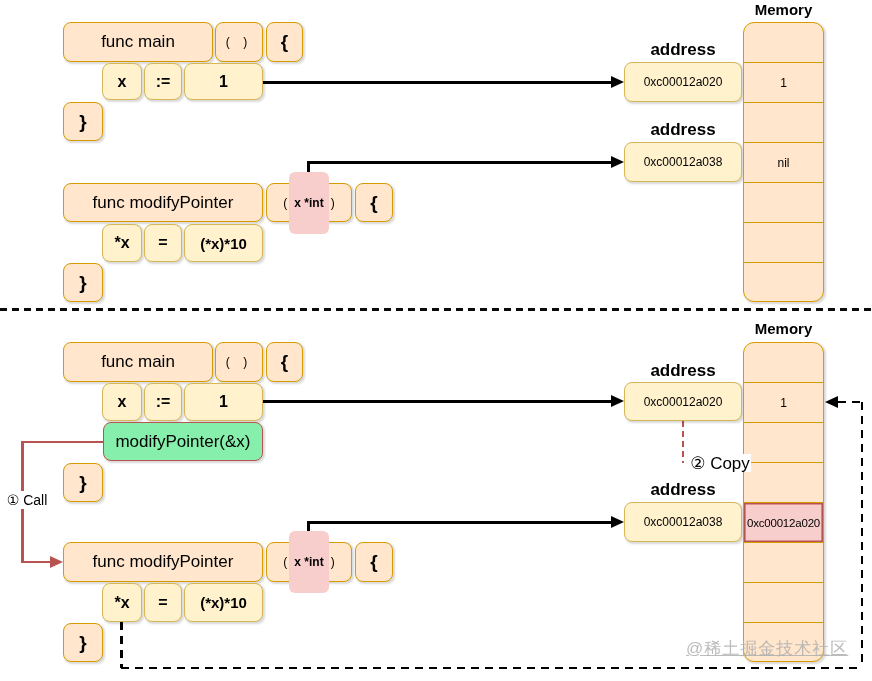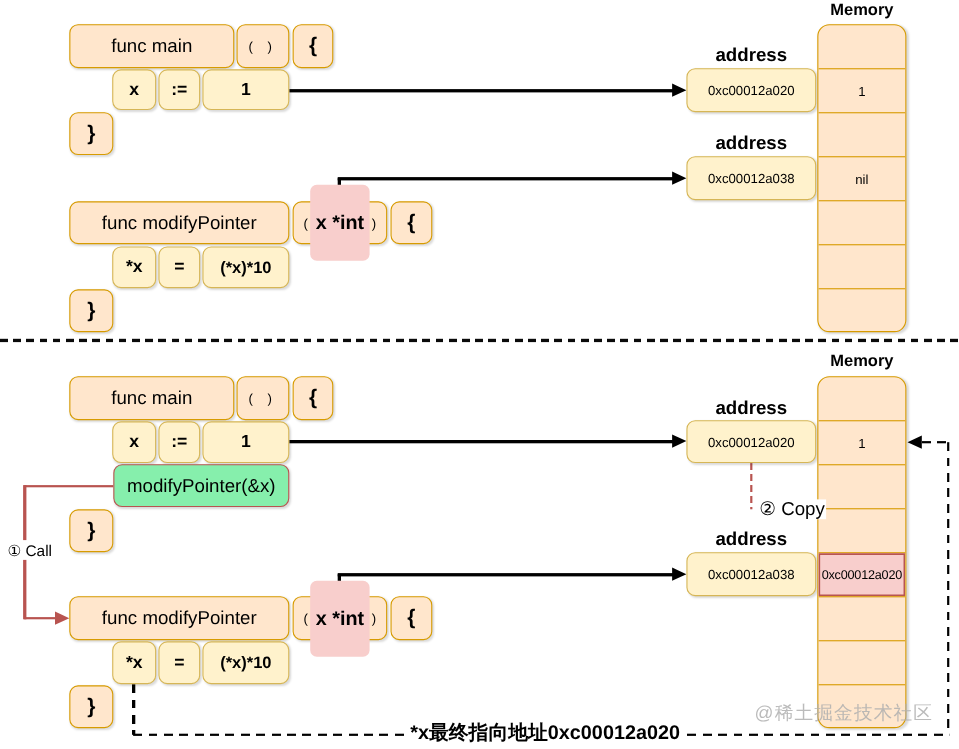--- a/index.html
+++ b/index.html
@@ -15,21 +15,21 @@
   .orange{background:#ffe6cc;border-color:#d79b00;}
   .yellow{background:#fff2cc;border-color:#d6b656;}
   .pink{background:#86efac;border-color:#b85450;}
   .fs17{font-size:17px;}
   .fs16{font-size:16px;font-weight:700;}
   .fs15{font-size:15px;font-weight:700;}
   .brace{font-size:19px;font-weight:700;}
   .parens{font-size:12px;letter-spacing:5px;font-weight:400;}
   .small-paren{font-size:12px;}
   .param-hl{
-    background:#f8cecc;border-radius:6px;padding:24px 5px;font-size:18px;font-weight:700;
+    background:#f8cecc;border-radius:6px;padding:24px 5px;font-size:12px;font-weight:700;
     display:flex;align-items:center;justify-content:center;
   }
   .lbl{position:absolute;font-weight:700;font-size:17px;text-align:center;z-index:2;}
   .memtitle{position:absolute;font-weight:700;font-size:15px;text-align:center;z-index:2;}
   .memcol{
     position:absolute;box-sizing:border-box;width:81px;background:#ffe6cc;
     border:1.6px solid #d79b00;border-radius:11px;overflow:hidden;
     box-shadow:1.5px 1.5px 2px rgba(0,0,0,0.15);z-index:2;
   }
   .memcell{
@@ -54,21 +54,21 @@
   .ah-r.red{border-left-color:#b85450;}
   .ah-d-red{border-left:7px solid transparent;border-right:7px solid transparent;border-top:13px solid #b85450;}
   .badge{
     position:absolute;background:#fff;display:flex;align-items:center;justify-content:center;
     z-index:5;font-size:14px;white-space:nowrap;
   }
   .footer{
     position:absolute;background:#fff;z-index:4;font-weight:700;font-size:18px;
     display:flex;align-items:center;justify-content:center;padding:0 5px;white-space:nowrap;
   }
-  .watermark{position:absolute;z-index:6;font-size:17px;color:rgba(175,175,175,0.85);letter-spacing:1px;white-space:nowrap;}
+  .watermark{position:absolute;z-index:6;font-size:17px;color:rgba(175,175,175,0.85);letter-spacing:1px;white-space:nowrap;text-decoration:underline;}
 </style>
 </head>
 <body>
 
 <div class="canvas">
 
   <div class="box orange fs17" style="left:63px;top:22px;width:150px;height:40px">func main</div>
   <div class="box orange parens" style="left:215px;top:22px;width:48px;height:40px">( )</div>
   <div class="box orange brace" style="left:266px;top:22px;width:37px;height:40px">{</div>
 
@@ -174,16 +174,15 @@
   <div class="rdash-v" style="left:781.5px;top:462px;height:28px"></div>
   <div class="ah ah-d-red" style="left:776px;top:489px"></div>
   <div class="badge" style="left:689px;top:454px;width:62px;height:18px;font-size:17px">② Copy</div>
 
   <div class="dash-v" style="left:120px;top:622px;height:46px"></div>
   <div class="dash-h" style="left:121px;top:666.5px;width:742px"></div>
   <div class="dash-v" style="left:860.5px;top:402px;height:266px"></div>
   <div class="dash-h" style="left:838px;top:400.5px;width:25px"></div>
   <div class="ah ah-l" style="left:825px;top:395.5px"></div>
 
-  <div class="footer" style="left:368px;top:654px;height:24px">*x最终指向地址0xc00012a020</div>
   <div class="watermark" style="left:686px;top:637px">@稀土掘金技术社区</div>
 
 </div>
 
 </body></html>

